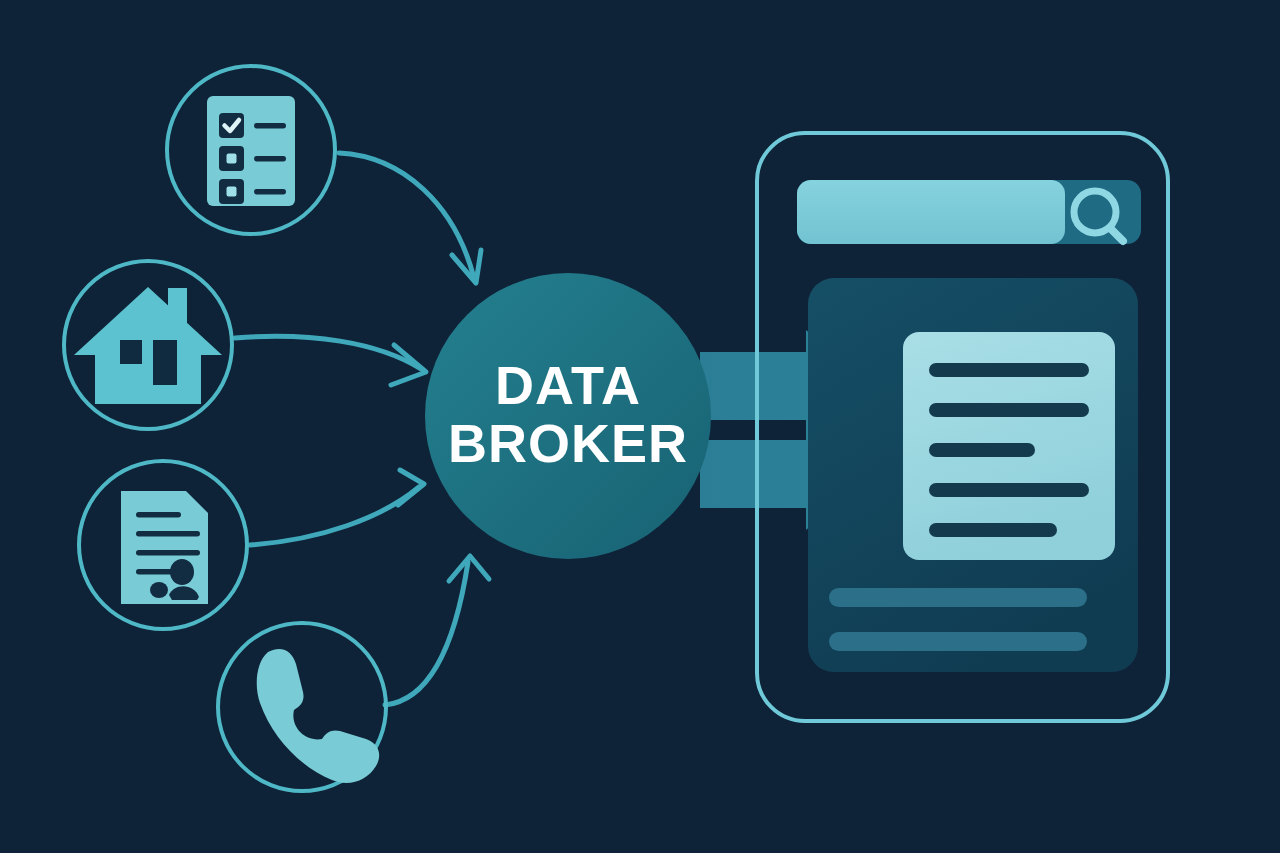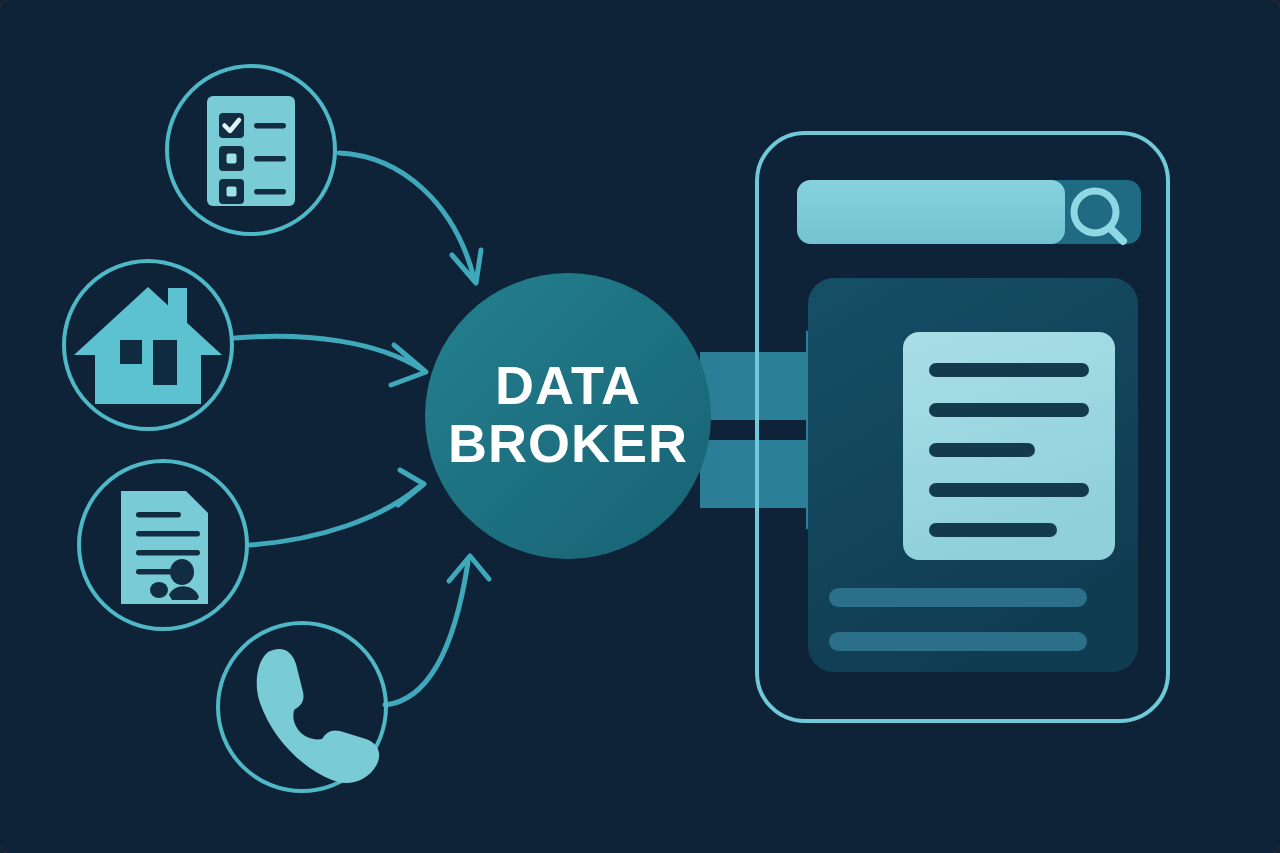--- a/index.html
+++ b/index.html
@@ -10,21 +10,20 @@
   }
   body {
     font-family: "Liberation Sans", sans-serif;
   }
   #stage {
     position: relative;
     width: 1280px;
     height: 853px;
     background: #c2410c;
     overflow: hidden;
-    border-radius: 8px;
   }
   #stage svg.layer {
     position: absolute;
     left: 0;
     top: 0;
     width: 1280px;
     height: 853px;
   }
   .hub-label {
     font-family: "Liberation Sans", sans-serif;

